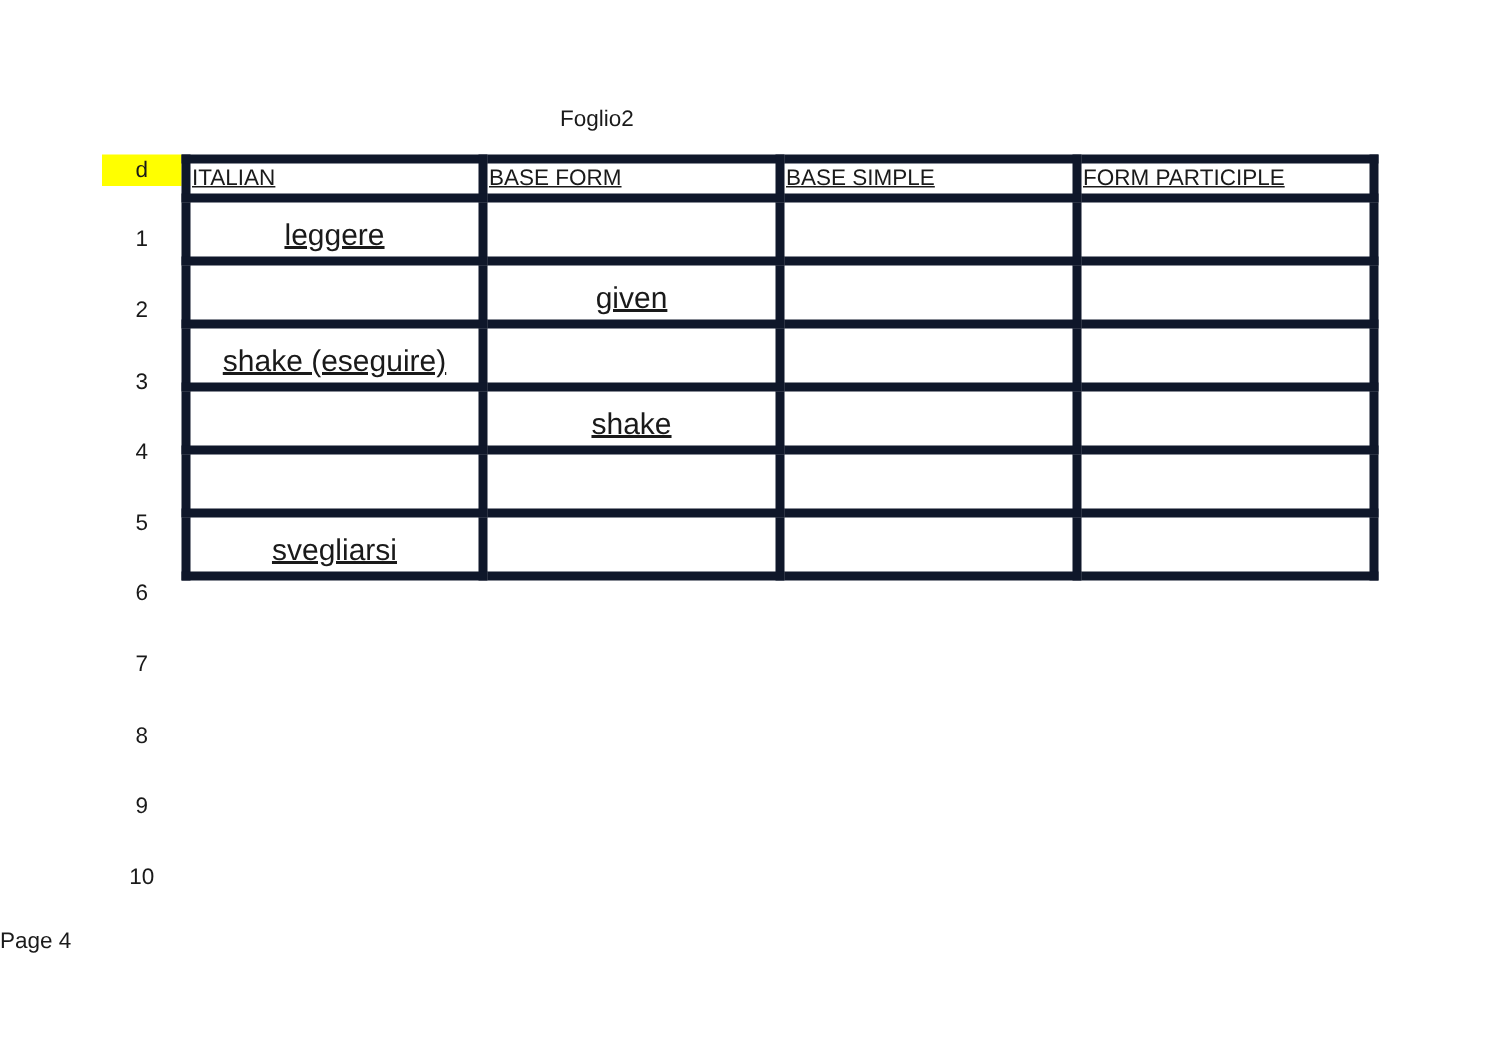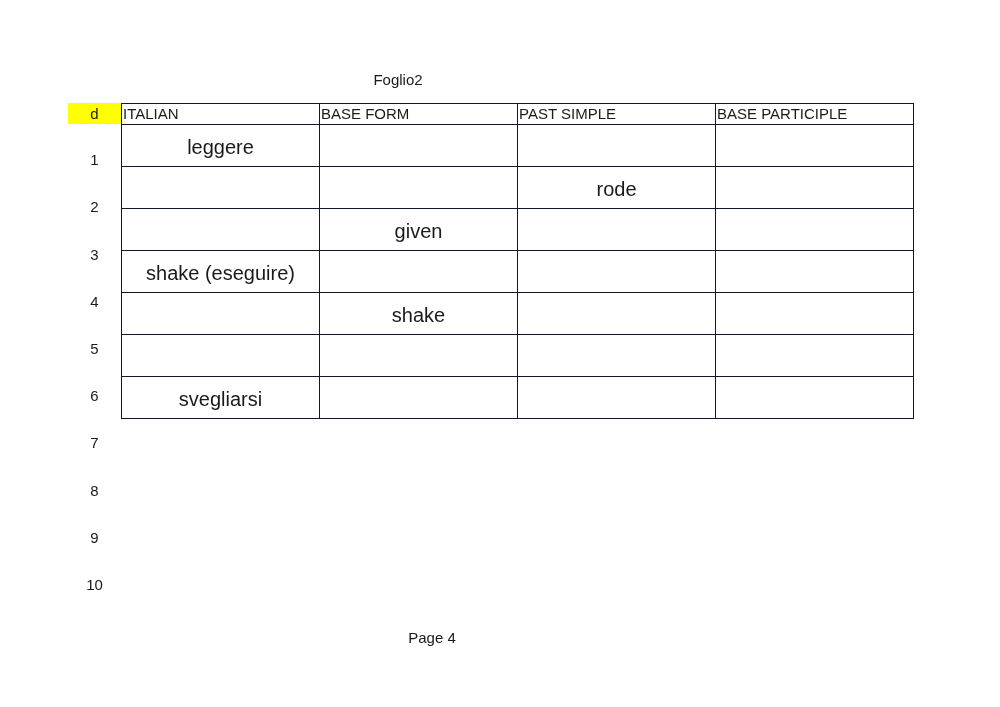--- a/index.html
+++ b/index.html
@@ -1,24 +1,24 @@
 <!DOCTYPE html>
 <html><head>
   <meta charset="utf-8">
   <style>
     html, body { margin: 0; padding: 0; background: #ffffff; }
     body { width: 1000px; height: 707px; position: relative; overflow: hidden; font-family: "Liberation Sans", sans-serif; color: #1a1a1a; }
     .sheet-title { position: absolute; left: 0; width: 796px; top: 71px; text-align: center; font-size: 15px; }
-    .page-footer { position: absolute; left: 0; width: 864px; top: 619px; text-align: center; font-size: 15px; margin-top: 10px; }
+    .page-footer { position: absolute; left: 0; width: 864px; top: 619px; text-align: left; font-size: 15px; }
     .corner { position: absolute; left: 68px; top: 103px; width: 53px; height: 21px; background: #ffff00; font-size: 15px; text-align: center; line-height: 21px; }
     .rownums { position: absolute; left: 68px; top: 124px; width: 53px; }
     .rownum { height: 47.2px; font-size: 15px; text-align: center; position: relative; }
     .rownum span { position: absolute; left: 0; right: 0; bottom: 3px; text-align: center; }
     table.grid { position: absolute; left: 121px; top: 103px; border-collapse: collapse; table-layout: fixed; }
-    table.grid th, table.grid td { border: 1px solid #0f172a; padding: 0; }
+    table.grid th, table.grid td { border: 6px solid #0f172a; padding: 0; text-decoration: underline; }
     table.grid th { height: 20px; font-weight: normal; font-size: 15px; text-align: left; padding-left: 1px; line-height: 20px; white-space: nowrap; overflow: hidden; }
     table.grid td { height: 42px; font-size: 20px; text-align: center; vertical-align: top; padding-top: 11px; box-sizing: border-box; }
     col.c { width: 198px; }
   </style>
 </head>
 <body>
 
 <div class="sheet-title">Foglio2</div>
 
 <div class="corner">d</div>
@@ -60,35 +60,29 @@
   <colgroup>
       <col class="c">
       <col class="c">
       <col class="c">
       <col class="c">
     </colgroup>
   <thead>
     <tr>
       <th>ITALIAN</th>
       <th>BASE FORM</th>
-      <th>PAST SIMPLE</th>
-      <th>BASE PARTICIPLE</th>
+      <th>BASE SIMPLE</th>
+      <th>FORM PARTICIPLE</th>
     </tr>
   </thead>
   <tbody>
     <tr>
       <td>leggere</td>
       <td></td>
       <td></td>
-      <td></td>
-    </tr>
-    <tr>
-      <td></td>
-      <td></td>
-      <td>rode</td>
       <td></td>
     </tr>
     <tr>
       <td></td>
       <td>given</td>
       <td></td>
       <td></td>
     </tr>
     <tr>
       <td>shake (eseguire)</td>

